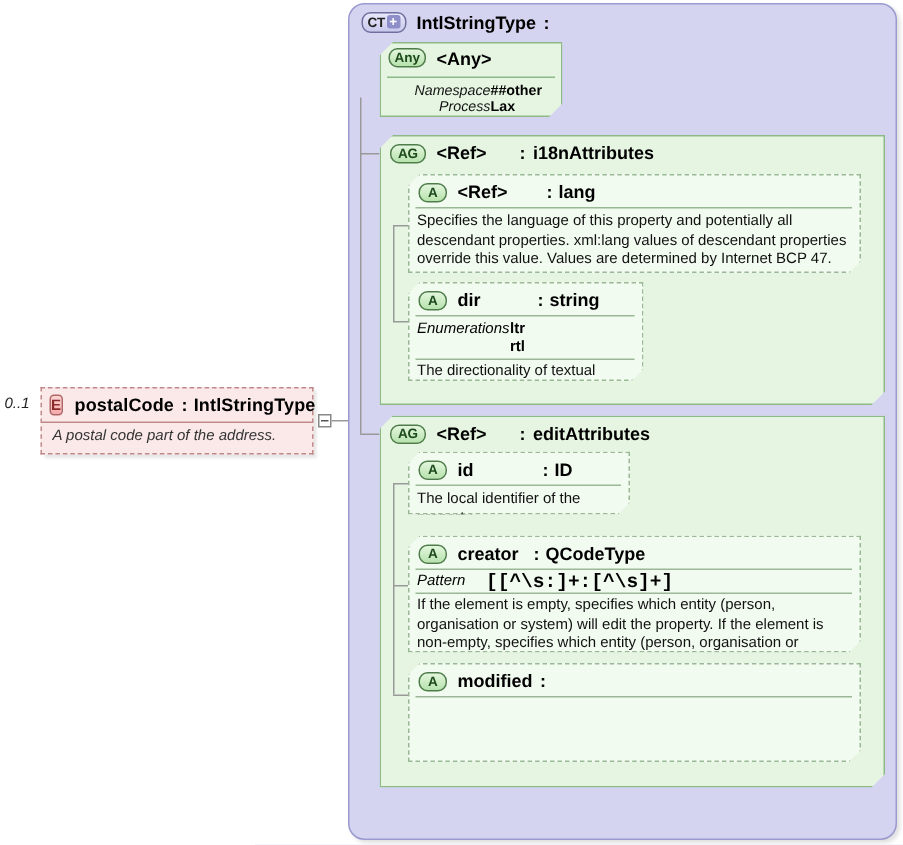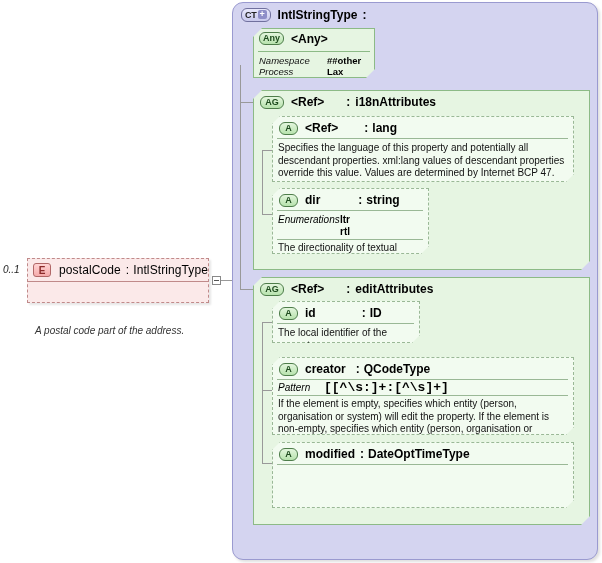--- a/index.html
+++ b/index.html
@@ -49,37 +49,36 @@
     display: flex; align-items: center;
     padding-left: 5px;
     border-bottom: 1px solid #c08a8a;
     box-sizing: border-box;
   }
   #elem-box .row2 {
     padding: 3px 20px 0 7px;
     font-style: italic;
     font-size: 10px;
     color: #333;
-    margin-top: 40px;
   }
   .badge-e {
     display: inline-block;
     width: 19px; height: 14px;
     line-height: 13px;
     text-align: center;
     font-size: 10px;
     font-weight: bold;
     color: #8b2b2b;
     background: linear-gradient(to bottom, #ffd4d4, #f5aaaa);
     border: 1px solid #b06767;
     border-radius: 3px;
     box-sizing: border-box;
     margin-right: 8px;
   }
-  #elem-name { font-weight: normal; font-size: 12px; letter-spacing: .1px; }
+  #elem-name { font-weight: bold; font-size: 12px; letter-spacing: .1px; }
   #occurs {
     position: absolute;
     left: 3px; top: 264px;
     font-style: italic; font-size: 10px; color: #222;
   }
 
   
   #ct-container {
     position: absolute;
     left: 232px; top: 2px;
@@ -168,21 +167,21 @@
   .badge-a   { width: 19px; }
   #any-title { font-weight: bold; font-size: 12px; }
   #any-rule {
     position: absolute; left: 4px; right: 4px; top: 22px;
     border-top: 1px solid #8cba86;
   }
   #any-props {
     position: absolute; left: 5px; top: 26px; right: 4px;
     font-size: 9.5px; line-height: 11px;
   }
-  #any-props .prow { display: flex; }
+  #any-props .prow { display: flex; text-align: right; }
   #any-props .pk { width: 68px; font-style: italic; color: #111; }
   #any-props .pv { font-weight: bold; }
 
   
   .ag-box {
     position: absolute;
     box-sizing: border-box;
     background: #e6f5e2;
     border: 1px solid #8cba86;
     clip-path: polygon(9px 0, 100% 0, 100% calc(100% - 9px), calc(100% - 9px) 100%, 0 100%, 0 9px);
@@ -363,16 +362,15 @@
   </div>
   <div class="attr-rule" style="top:37px;"></div>
   <div class="attr-doc" style="top:40px;">If the element is empty, specifies which entity (person, organisation or system) will edit the property. If the element is non-empty, specifies which entity (person, organisation or system) has edited the property.</div>
 </div>
 
 <div class="attr-box" style="left:272px; top:442px; width:302px; height:66px;">
   <div class="attr-head">
     <span class="badge-a">A</span>
     <span class="t">modified</span>
     <span class="ty" style="margin:0 4px 0 5px;">:</span>
-    <span class="ty">DateOptTimeType</span>
   </div>
   <div class="attr-rule" style="top:21px;"></div>
 </div>
 
 </body></html>

